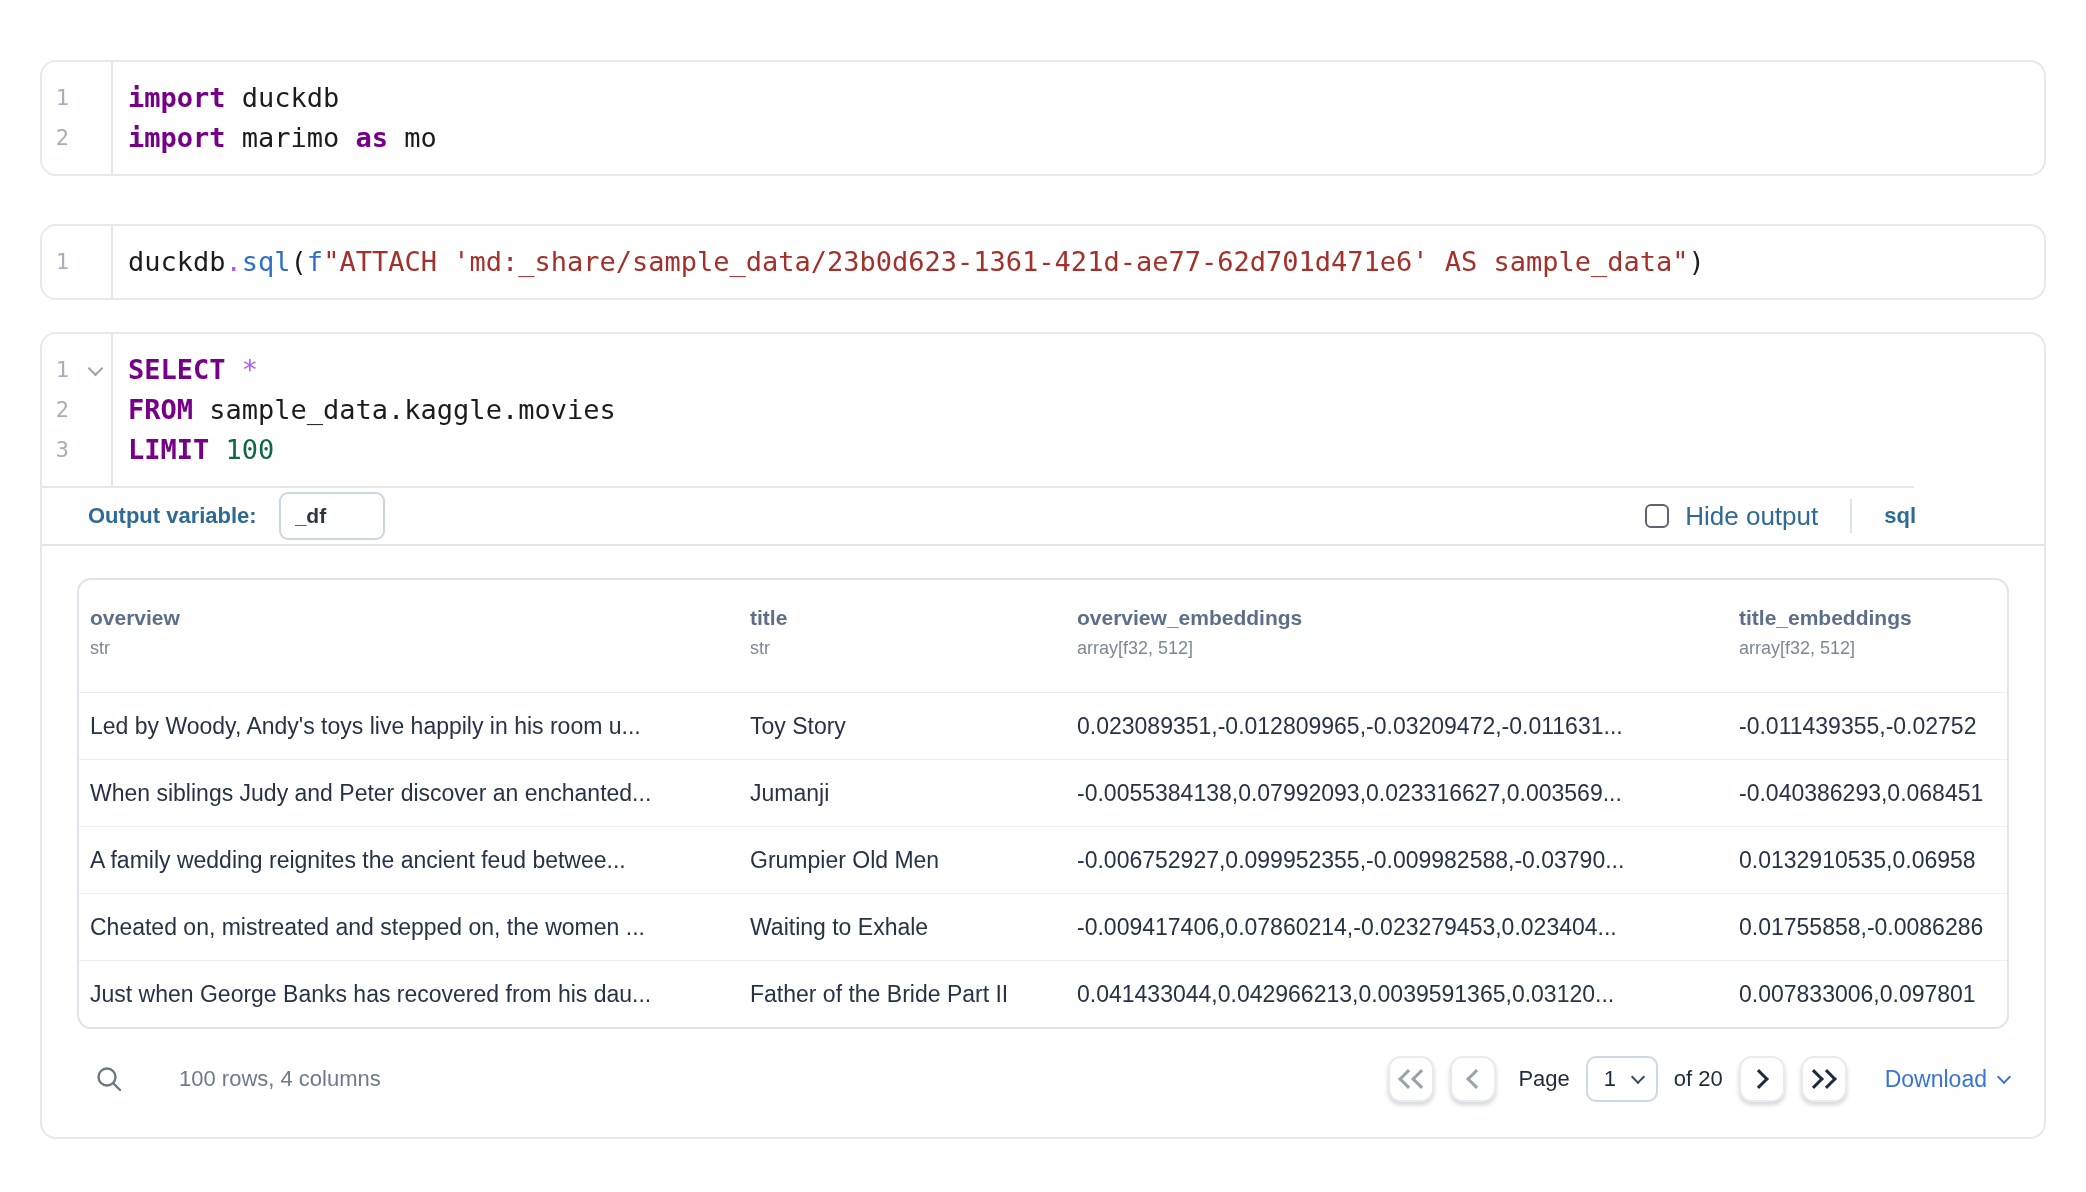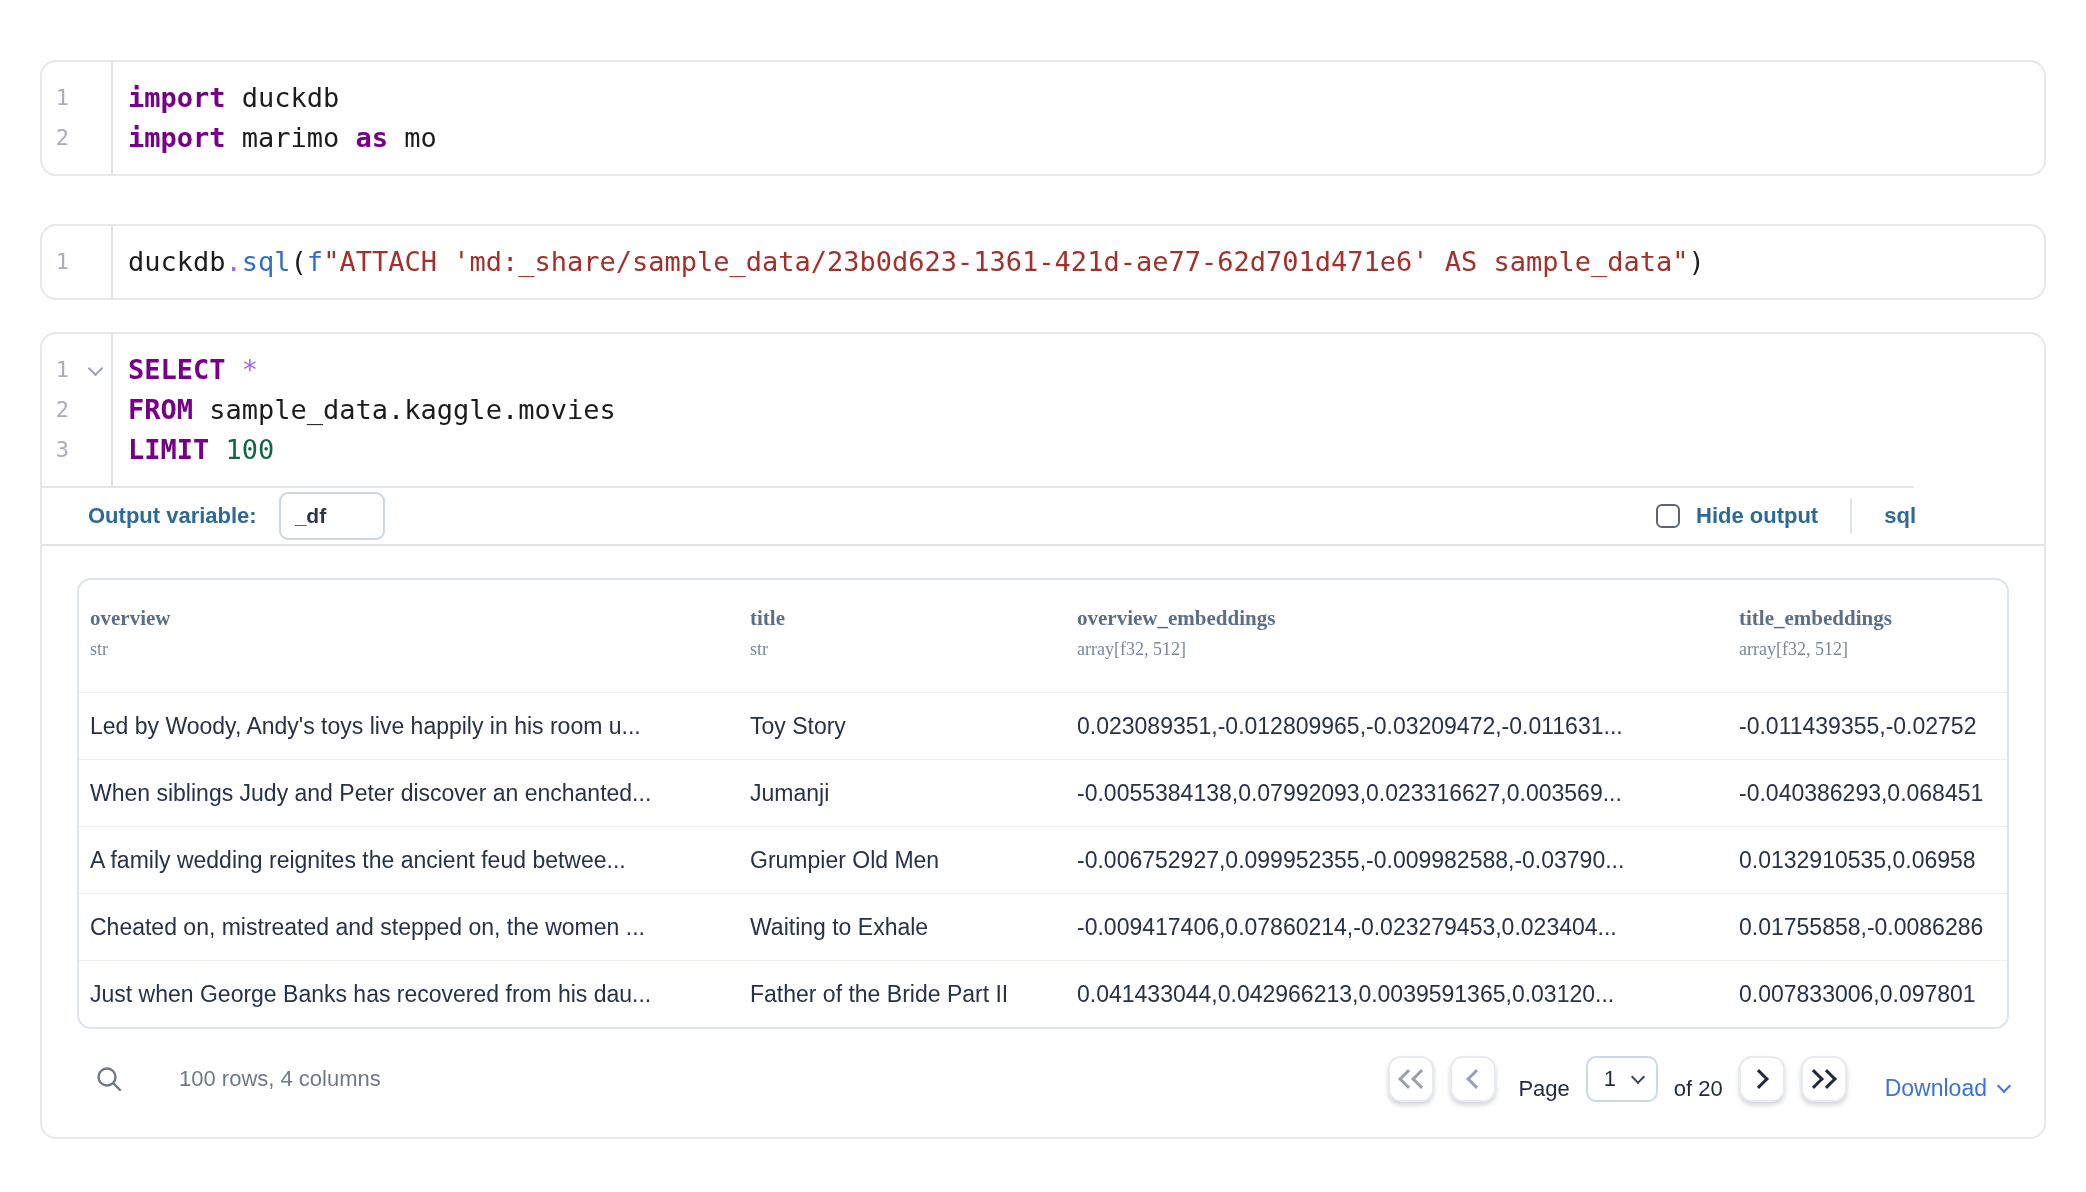--- a/index.html
+++ b/index.html
@@ -25,38 +25,38 @@
 
   .divider-partial{height:2px;background:#e6e6e6;width:calc(100% - 130px);}
   .divider-full{height:2px;background:#e3e3e3;}
 
   
   .outvar-row{display:flex;align-items:center;height:56px;padding:0 128px 0 46px;}
   .outvar-label{color:var(--accent-label,#2e6a93);font-weight:bold;font-size:22px;}
   .outvar-input{margin-left:22px;width:106px;height:48px;border:2px solid #ccd6e0;border-radius:9px;font-family:"Liberation Sans",sans-serif;font-weight:bold;font-size:21px;color:#2b3440;padding:0 0 0 14px;box-sizing:border-box;outline:none;}
   .flex-spacer{flex:1;}
   .checkbox{width:24px;height:24px;border:2.5px solid #5d646e;border-radius:6px;margin-right:16px;box-sizing:border-box;background:#fff;}
-  .hide-label{color:var(--accent-label,#2e6a93);font-weight:bold;font-size:22px;}
+  .hide-label{color:var(--accent-label,#2e6a93);font-weight:normal;font-size:26px;}
   .v-div{width:2px;height:34px;background:#dde3ea;margin:0 32px;}
   .lang-label{color:var(--accent-label,#2e6a93);font-weight:bold;font-size:22px;}
 
   
   .output-area{padding:32px 35px 22px;}
   .dtable{border:2px solid #dee4eb;border-radius:14px;overflow:hidden;}
-  .thead{display:grid;grid-template-columns:660px 327px 662px 1fr;height:112px;box-sizing:border-box;font-family:Liberation Serif, serif;}
+  .thead{display:grid;grid-template-columns:660px 327px 662px 1fr;height:112px;box-sizing:border-box;}
   .th{padding:26px 0 0 11px;overflow:hidden;white-space:nowrap;}
   .th-name{font-size:21px;font-weight:bold;color:var(--table-header,#5c6e88);}
   .th-type{margin-top:8px;font-size:18px;color:var(--table-type,#7d8795);}
   .trow{display:grid;grid-template-columns:660px 327px 662px 1fr;height:66px;align-items:center;border-top:1.5px solid #eaeef3;}
   .tcell{padding-left:11px;font-size:23px;color:var(--table-text,#273246);white-space:nowrap;overflow:hidden;}
 
   
   .table-footer{display:flex;align-items:center;margin-top:14px;height:72px;padding-left:18px;}
   .summary{margin-left:56px;font-size:22px;color:var(--muted-text,#6e7a89);}
-  .footer-right{margin-left:auto;display:flex;align-items:flex-end;gap:16px;}
+  .footer-right{margin-left:auto;display:flex;align-items:center;gap:16px;}
   .pg-btn{width:46px;height:46px;border:2px solid #e7eaef;border-radius:13px;background:#fff;box-shadow:0 3px 4px rgba(140,145,155,.38);display:flex;align-items:center;justify-content:center;box-sizing:border-box;}
   .pg-btn.disabled{color:var(--disabled-arrow,#99a1ac);}
   .pg-btn.enabled{color:var(--dark-text,#1f2a3d);}
   .page-word{font-size:22px;color:var(--dark-text,#1f2a3d);margin-left:6px;}
   .page-select{width:72px;height:46px;border:2px solid #ccd8e6;border-radius:10px;display:flex;align-items:center;justify-content:space-between;padding:0 13px 0 16px;font-size:22px;color:var(--dark-text,#1f2a3d);box-sizing:border-box;background:#fff;}
   .of-label{font-size:22px;color:var(--dark-text,#1f2a3d);}
   .download{margin-left:22px;display:flex;align-items:center;gap:12px;color:var(--link-blue,#3a73d8);font-size:23px;}
 
   
   .chev{display:inline-block;width:11px;height:11px;border:solid currentColor;border-width:0 0 3px 3px;}

